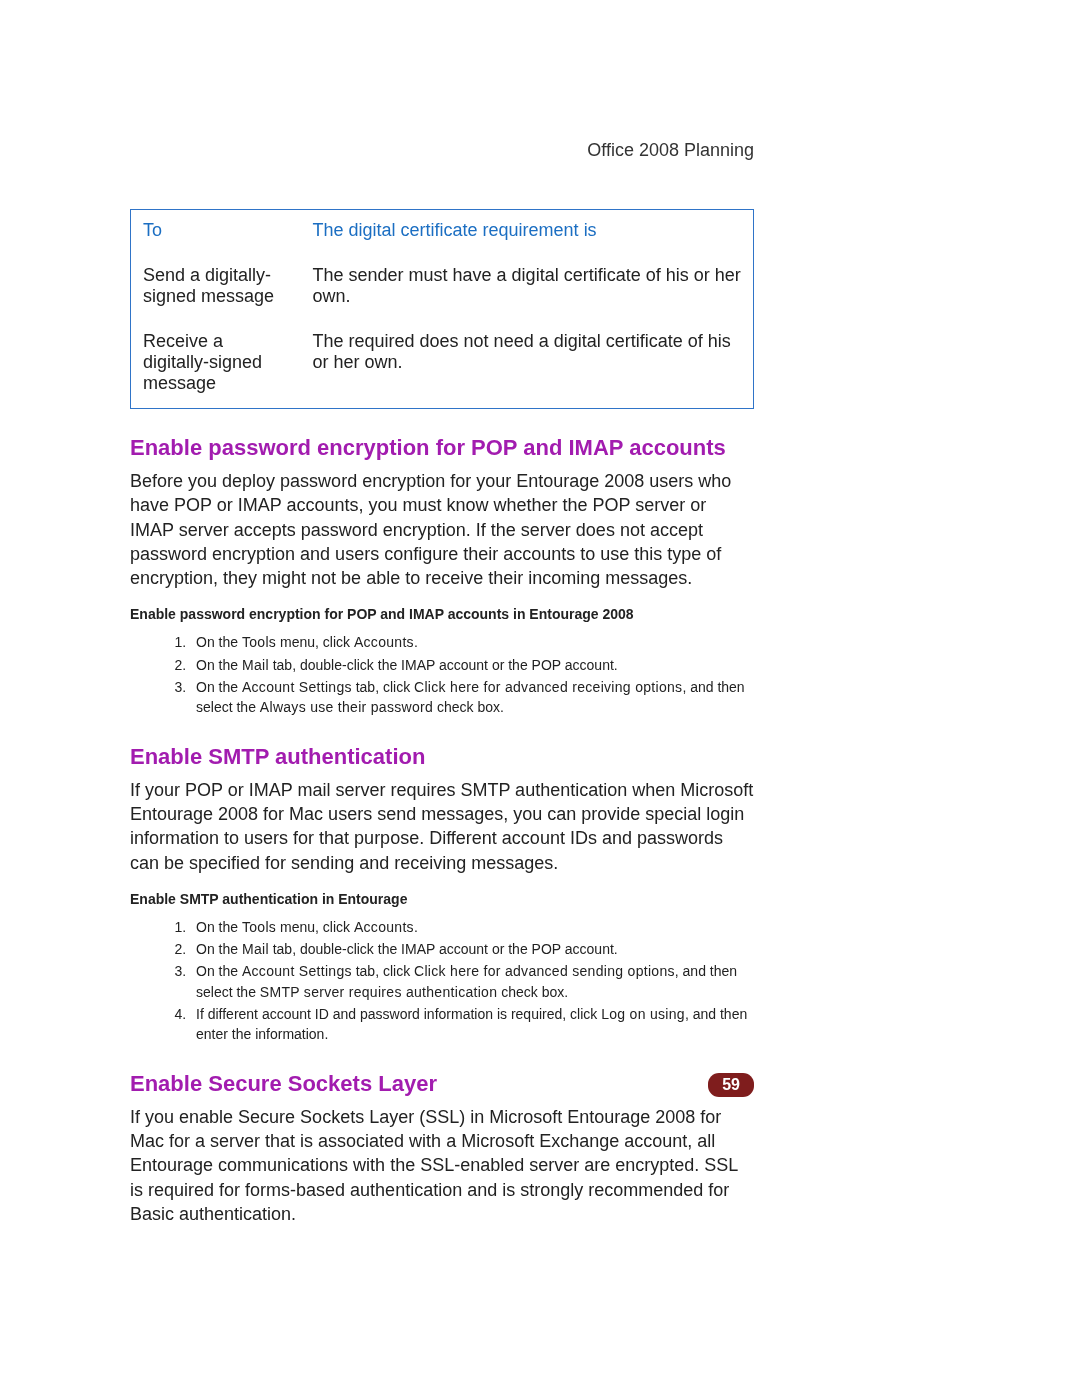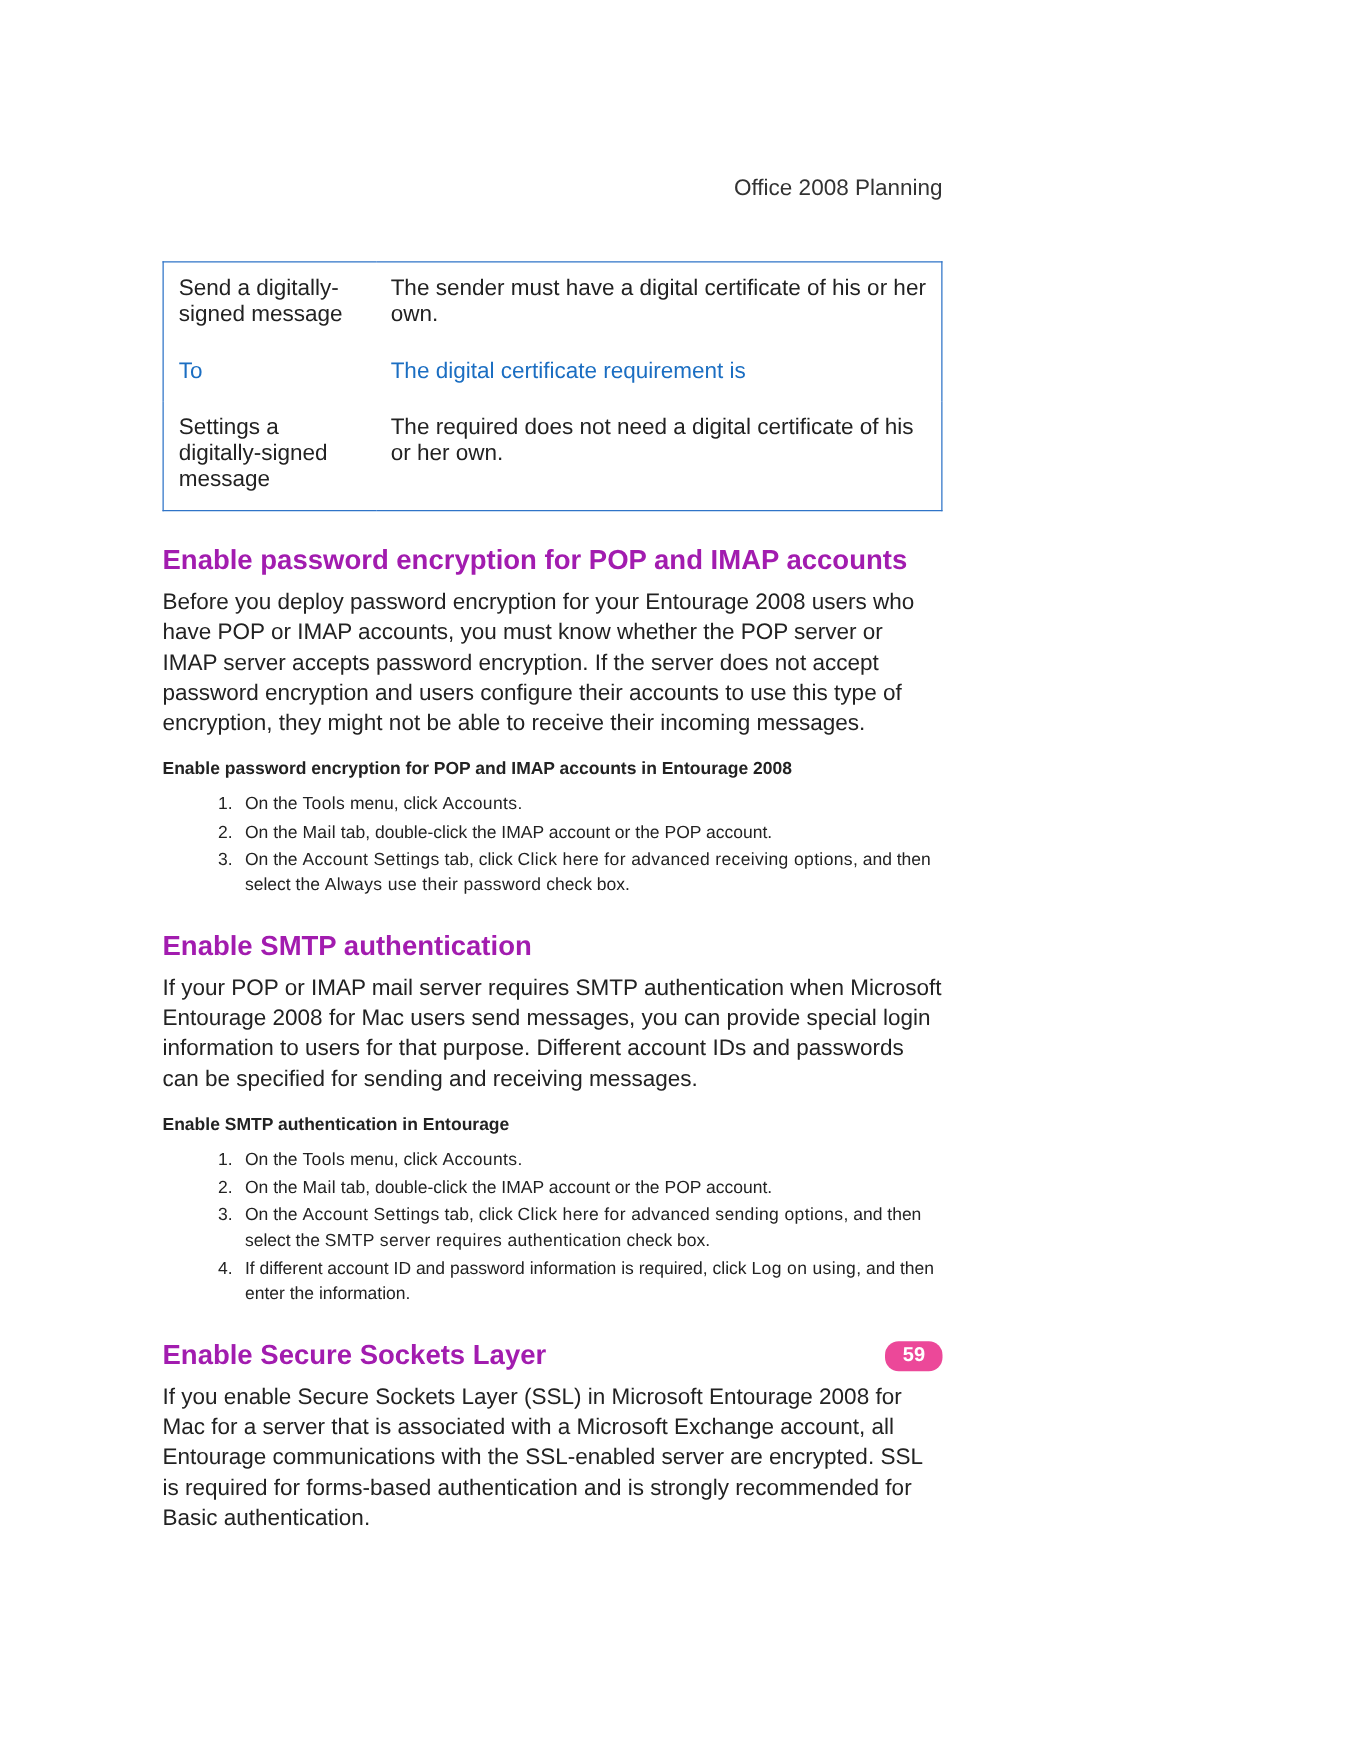--- a/index.html
+++ b/index.html
@@ -67,21 +67,21 @@
     margin-bottom: 2px;
   }
   .ui {
     font-family: "Segoe UI Semibold", "Segoe UI", Arial, sans-serif;
     letter-spacing: 0.3px;
   }
   .page-num-pill {
     position: absolute;
     right: 130px;
     bottom: 300px;
-    background: #ec4899;
+    background: #7f1d1d;
     color: #fff;
     font-weight: 700;
     font-size: 16px;
     padding: 3px 14px;
     border-radius: 11px;
   }
 </style>
 </head>
 <body>
 
@@ -89,29 +89,29 @@
 
   <div class="running-head">Office 2008 Planning</div>
 
   <table class="cert">
     <colgroup>
         <col class="c1">
         <col>
       </colgroup>
     <tbody>
         <tr>
+      <th>To</th>
+      <th>The digital certificate requirement is</th>
+    </tr>
+    <tr>
       <td>Send a digitally-signed message</td>
       <td>The sender must have a digital certificate of his or her own.</td>
     </tr>
     <tr>
-      <th>To</th>
-      <th>The digital certificate requirement is</th>
-    </tr>
-    <tr>
-      <td>Settings a digitally-signed message</td>
+      <td>Receive a digitally-signed message</td>
       <td>The required does not need a digital certificate of his or her own.</td>
     </tr>
   </tbody>
     </table>
 
   <div class="h3">Enable password encryption for POP and IMAP accounts</div>
   <p class="body">Before you deploy password encryption for your Entourage 2008 users who have POP or IMAP accounts, you must know whether the POP server or IMAP server accepts password encryption. If the server does not accept password encryption and users configure their accounts to use this type of encryption, they might not be able to receive their incoming messages.</p>
   <div class="h4">Enable password encryption for POP and IMAP accounts in Entourage 2008</div>
   <ol class="steps">
     <li>

